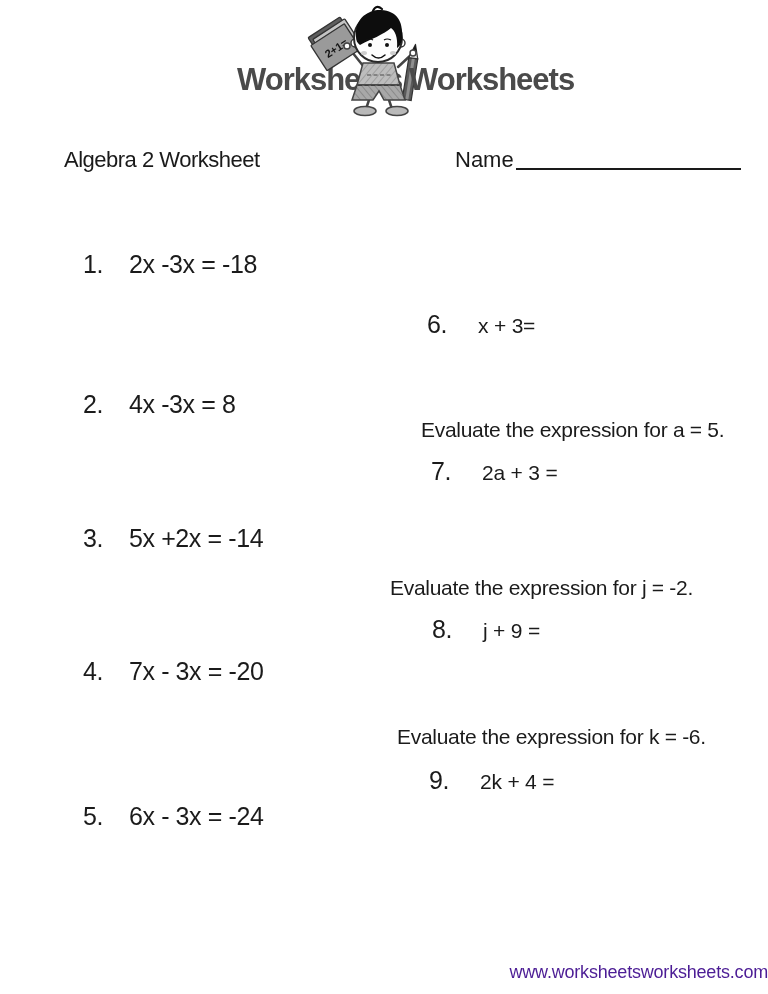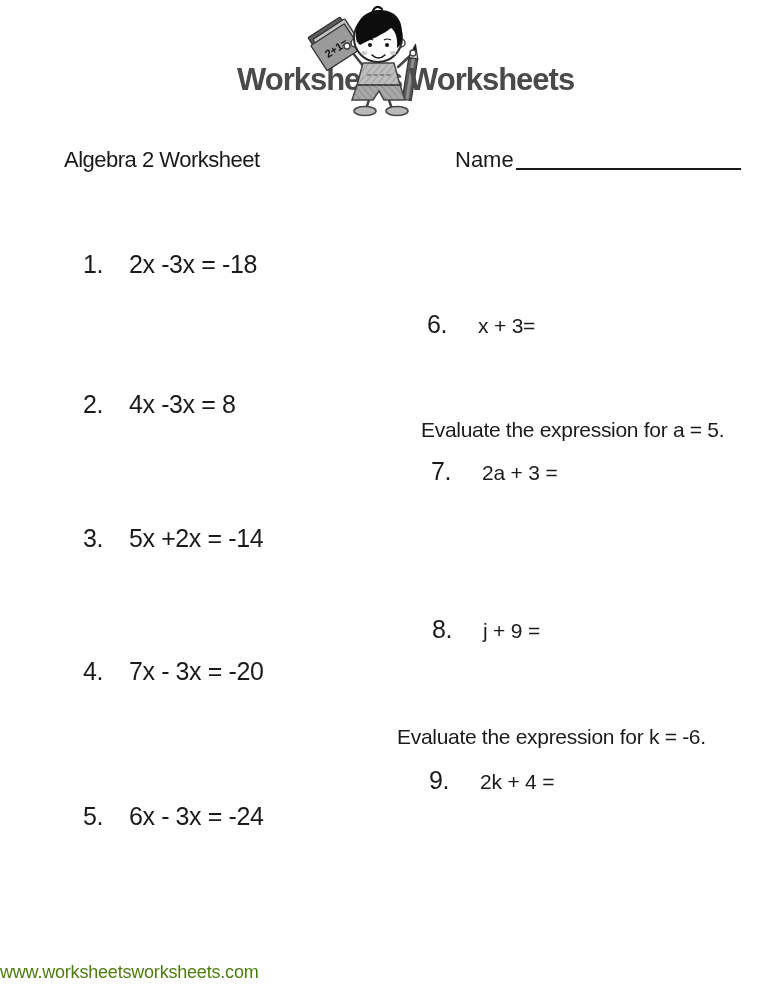--- a/index.html
+++ b/index.html
@@ -44,22 +44,22 @@
     line-height:1.2;white-space:nowrap;
   }
   .eval-row{
     position:absolute;display:flex;align-items:baseline;color:#1b1b1b;
     line-height:1.15;white-space:nowrap;
   }
   .eval-num{display:inline-block;width:51px;font-size:25px;letter-spacing:-0.3px;}
   .eval-expr{font-size:21px;letter-spacing:-0.2px;}
   
   .footer-url{
-    position:absolute;left:0;right:0;top:962px;text-align:left;
-    font-size:18px;letter-spacing:-0.2px;color:#4d7c0f;white-space:nowrap;
+    position:absolute;left:0;right:0;top:962px;text-align:right;
+    font-size:18px;letter-spacing:-0.2px;color:#4c1d95;white-space:nowrap;
   }
 </style>
 </head>
 <body>
 
 <div class="page">
 
   <header>
     <span class="logo-word" style="left:237px;">Worksheets</span>
 
@@ -161,20 +161,21 @@
     <span class="eval-num">6.</span>
     <span class="eval-expr">x + 3=</span>
   </div>
 
   <div class="eval-prompt" style="left:421px;top:417px;">Evaluate the expression for a = 5.</div>
   <div class="eval-row" style="left:431px;top:457px;">
     <span class="eval-num">7.</span>
     <span class="eval-expr">2a + 3 =</span>
   </div>
 
+  <div class="eval-prompt" style="left:390px;top:575px;">Evaluate the expression for j = -2.</div>
   <div class="eval-row" style="left:432px;top:615px;">
     <span class="eval-num">8.</span>
     <span class="eval-expr">j + 9 =</span>
   </div>
 
   <div class="eval-prompt" style="left:397px;top:724px;text-align:center;">Evaluate the expression for k = -6.</div>
   <div class="eval-row" style="left:429px;top:766px;">
     <span class="eval-num">9.</span>
     <span class="eval-expr">2k + 4 =</span>
   </div>

